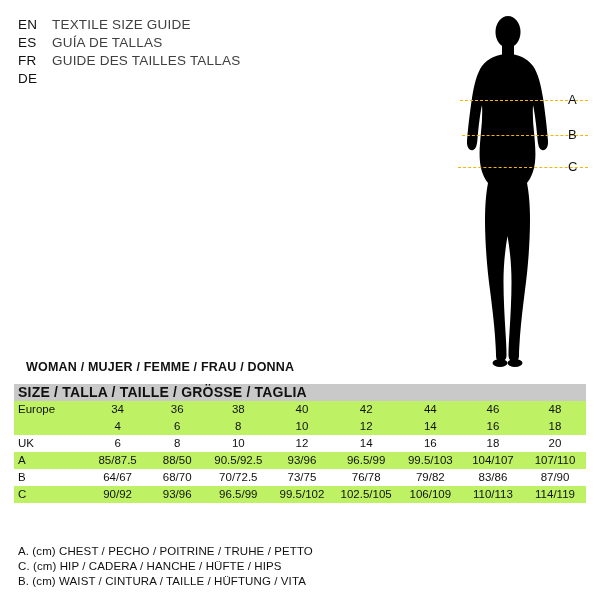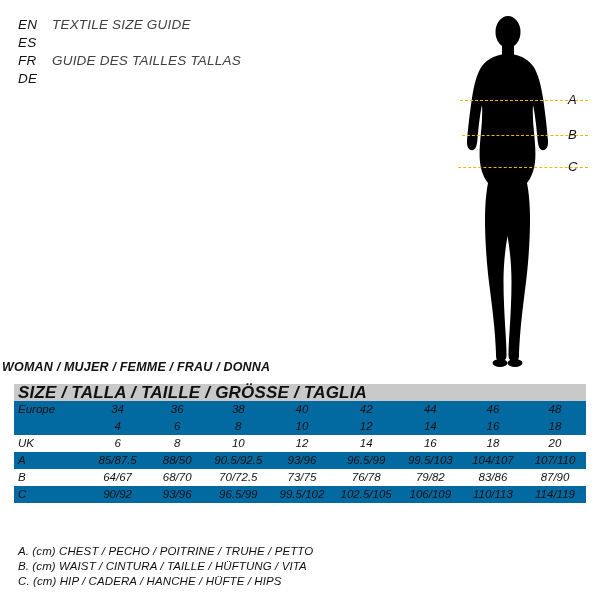--- a/index.html
+++ b/index.html
@@ -9,21 +9,20 @@
     background: #ffffff;
     font-family: "Liberation Sans", sans-serif;
     color: #111111;
     overflow: hidden;
   }
   #page {
     position: relative;
     width: 600px;
     height: 600px;
     background: #ffffff;
-    font-style: italic;
   }
 
   
   .lang-block {
     position: absolute;
     left: 18px;
     top: 16px;
     width: 300px;
   }
   .lang-row {
@@ -62,21 +61,21 @@
   .measure-label {
     position: absolute;
     font-size: 13px;
     color: #111;
     font-family: "Liberation Sans", sans-serif;
   }
 
   
   .woman-title {
     position: absolute;
-    left: 2px;
+    left: 26px;
     top: 360px;
     font-size: 12.5px;
     font-weight: bold;
     letter-spacing: 0.2px;
     color: #111;
   }
 
   .table-wrap {
     position: absolute;
     left: 14px;
@@ -91,24 +90,24 @@
   }
   table.size-table td {
     height: 17px;
     padding: 0 4px;
     line-height: 17px;
     white-space: nowrap;
   }
   tr.head-row td {
     background: #c9c9c9;
     font-weight: bold;
-    font-size: 17px;
+    font-size: 14px;
     letter-spacing: 0.2px;
   }
-  tr.band td { background: #0369a1; }
+  tr.band td { background: #bef264; }
   tr.plain td { background: #ffffff; }
   td.label-col {
     width: 86px;
     text-align: left;
     padding-left: 6px;
   }
   td.val { text-align: center; width: 68px; }
 
   
   .legend {
@@ -130,20 +129,21 @@
 
 <div id="page">
 
   <div class="lang-block">
     <div class="lang-row">
       <span class="lang-code">EN</span>
       <span class="lang-text">TEXTILE SIZE GUIDE</span>
     </div>
     <div class="lang-row">
       <span class="lang-code">ES</span>
+      <span class="lang-text">GUÍA DE TALLAS</span>
     </div>
     <div class="lang-row">
       <span class="lang-code">FR</span>
       <span class="lang-text">GUIDE DES TAILLES TALLAS</span>
     </div>
     <div class="lang-row">
       <span class="lang-code">DE</span>
     </div>
   </div>
 
@@ -287,17 +287,17 @@
           <td class="val">106/109</td>
           <td class="val">110/113</td>
           <td class="val">114/119</td>
         </tr>
       </tbody>
     </table>
   </div>
 
   <div class="legend">
     <div class="legend-row">A. (cm) CHEST / PECHO / POITRINE / TRUHE / PETTO</div>
+    <div class="legend-row">C. (cm) HIP / CADERA / HANCHE / HÜFTE / HIPS</div>
     <div class="legend-row">B. (cm) WAIST / CINTURA / TAILLE / HÜFTUNG / VITA</div>
-    <div class="legend-row">C. (cm) HIP / CADERA / HANCHE / HÜFTE / HIPS</div>
   </div>
 
 </div>
 
 </body></html>

